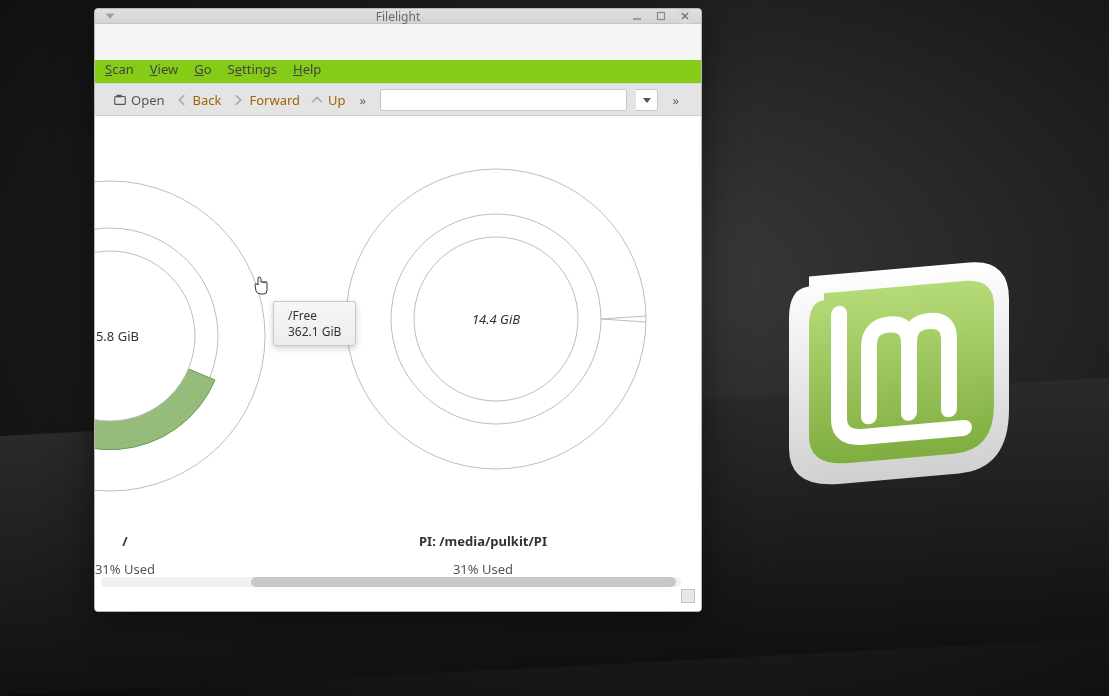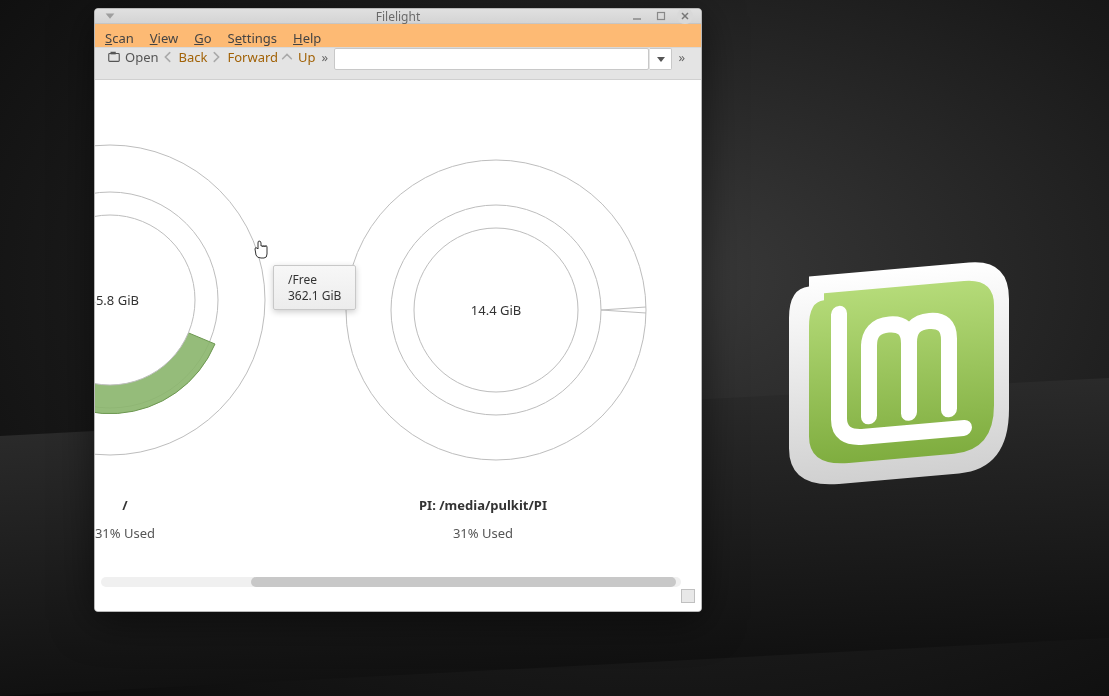--- a/index.html
+++ b/index.html
@@ -70,35 +70,36 @@
   .win-btn {
     width:16px; height:16px; border-radius:50%;
     display:flex; align-items:center; justify-content:center;
     color:#888;
   }
   .win-btn.close { background:#d9d9d9; }
   .win-btn svg { width:10px; height:10px; }
 
   .menubar {
     height:24px;
-    display:flex; align-items:flex-end;
+    display:flex; align-items:flex-start;
     padding:0 10px;
     gap:16px;
     border-bottom:1px solid #d8d8d8;
-    background:#fdba74;
+    background:#84cc16;
     font-size:13px;
+    margin-top:36px;
   }
   .menubar .item { color:#444; cursor:default; }
   .menubar .item .ul { text-decoration:underline; }
 
   .toolbar {
     height:32px;
-    display:flex; align-items:flex-start;
-    padding:0 12px;
-    gap:2px;
+    display:flex; align-items:center;
+    padding:0 18px;
+    gap:10px;
     border-bottom:1px solid #d0d0d0;
     background:#e4e4e4;
   }
   .tool {
     display:flex; align-items:center; gap:4px;
     color:#555; cursor:default; font-size:13px;
   }
   .tool.disabled { color:#a16207; }
   .tool svg { width:14px; height:14px; }
   .toolbar .chev { padding:0 4px; color:#666; }
@@ -303,21 +304,21 @@
           <circle cx="160" cy="160" r="108" fill="none" stroke="#bdbdbd" stroke-width="1"></circle>
 
           <path d="M160 160 L265 204 A114 114 0 0 1 62 218 Z" fill="#8ab56b" opacity="0.9"></path>
           <path d="M160 160 L265 204 A114 114 0 0 1 62 218 Z" fill="none" stroke="#6d9851" stroke-width="1"></path>
 
           <circle cx="160" cy="160" r="85" fill="#ffffff" stroke="#bdbdbd" stroke-width="1"></circle>
         </svg>
         <div class="donut-label-center">335.8 GiB</div>
       </div>
 
-      <div class="donut" style="left:246px; top:75px; width:310px; height:310px;">
+      <div class="donut" style="left:246px; top:48px; width:310px; height:310px;font-style:italic;">
         <svg viewBox="0 0 310 310" width="310" height="310">
           <circle cx="155" cy="155" r="150" fill="none" stroke="#bdbdbd" stroke-width="1"></circle>
           <circle cx="155" cy="155" r="105" fill="none" stroke="#bdbdbd" stroke-width="1"></circle>
           <circle cx="155" cy="155" r="82" fill="#ffffff" stroke="#bdbdbd" stroke-width="1"></circle>
 
           <line x1="260" y1="155" x2="305" y2="152" stroke="#bdbdbd" stroke-width="1"></line>
           <line x1="260" y1="155" x2="305" y2="158" stroke="#bdbdbd" stroke-width="1"></line>
         </svg>
         <div class="donut-label-center">14.4 GiB</div>
       </div>

